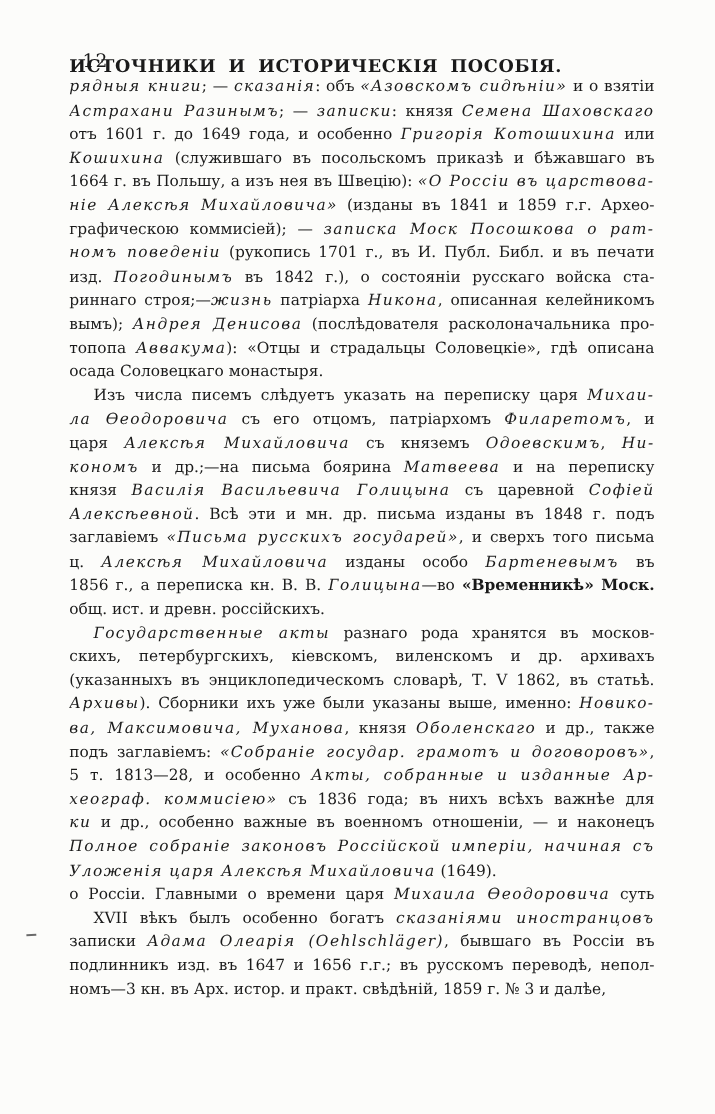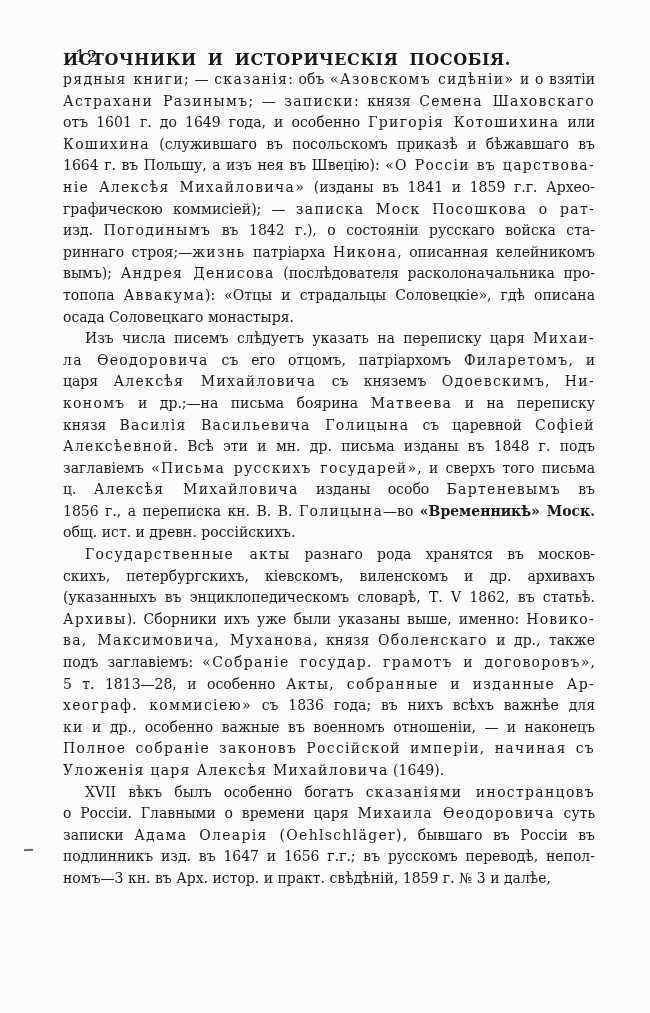--- a/index.html
+++ b/index.html
@@ -33,21 +33,21 @@
   }
   .line {
     height: 21.6px;
     overflow: hidden;
     text-align: justify;
     text-align-last: justify;
     -moz-text-align-last: justify;
   }
   .line.plast { text-align-last: left; -moz-text-align-last: left; }
   .line.indent { text-indent: 22px; }
-  .sp { letter-spacing: 1.3px; }
+  .sp { letter-spacing: 1.3px; font-style: italic; }
   .b  { font-weight: bold; margin-top: 40px; }
   .stray-mark {
     position: absolute; left: 24px; top: 849px;
     width: 9px; height: 2px; background: #6a6a6a;
     transform: rotate(-3deg);
   }
 </style>
 </head>
 <body style="background: rgb(252, 252, 250); color: rgb(26, 26, 26);">
 
@@ -57,20 +57,21 @@
 </div>
 
 <div class="text-block">
     <div class="line"><span class="sp">рядныя книги</span><span>; — </span><span class="sp">сказанія</span><span>: объ </span><span class="sp">«Азовскомъ сидѣніи»</span><span> и о взятіи</span></div>
     <div class="line"><span class="sp">Астрахани Разинымъ</span><span>; — </span><span class="sp">записки</span><span>: князя </span><span class="sp">Семена Шаховскаго</span></div>
     <div class="line"><span>отъ 1601 г. до 1649 года, и особенно </span><span class="sp">Григорія Котошихина</span><span> или</span></div>
     <div class="line"><span class="sp">Кошихина</span><span> (служившаго въ посольскомъ приказѣ и бѣжавшаго въ</span></div>
     <div class="line"><span>1664 г. въ Польшу, а изъ нея въ Швецію): </span><span class="sp">«О Россіи въ царствова-</span></div>
     <div class="line"><span class="sp">ніе Алексѣя Михайловича»</span><span> (изданы въ 1841 и 1859 г.г. Архео-</span></div>
     <div class="line"><span>графическою коммисіей); — </span><span class="sp">записка Моск Посошкова о рат-</span></div>
+    <div class="line"><span class="sp">номъ поведеніи</span><span> (рукопись 1701 г., въ И. Публ. Библ. и въ печати</span></div>
     <div class="line"><span>изд. </span><span class="sp">Погодинымъ</span><span> въ 1842 г.), о состояніи русскаго войска ста-</span></div>
     <div class="line"><span>риннаго строя;—</span><span class="sp">жизнь</span><span> патріарха </span><span class="sp">Никона</span><span>, описанная келейникомъ</span></div>
     <div class="line"><span>вымъ); </span><span class="sp">Андрея Денисова</span><span> (послѣдователя расколоначальника про-</span></div>
     <div class="line"><span>топопа </span><span class="sp">Аввакума</span><span>): «Отцы и страдальцы Соловецкіе», гдѣ описана</span></div>
     <div class="line plast"><span>осада Соловецкаго монастыря.</span></div>
     <div class="line indent"><span>Изъ числа писемъ слѣдуетъ указать на переписку царя </span><span class="sp">Михаи-</span></div>
     <div class="line"><span class="sp">ла Ѳеодоровича</span><span> съ его отцомъ, патріархомъ </span><span class="sp">Филаретомъ</span><span>, и</span></div>
     <div class="line"><span>царя </span><span class="sp">Алексѣя Михайловича</span><span> съ княземъ </span><span class="sp">Одоевскимъ</span><span>, </span><span class="sp">Ни-</span></div>
     <div class="line"><span class="sp">кономъ</span><span> и др.;—на письма боярина </span><span class="sp">Матвеева</span><span> и на переписку</span></div>
     <div class="line"><span>князя </span><span class="sp">Василія Васильевича Голицына</span><span> съ царевной </span><span class="sp">Софіей</span></div>
@@ -83,20 +84,20 @@
     <div class="line"><span>скихъ, петербургскихъ, кіевскомъ, виленскомъ и др. архивахъ</span></div>
     <div class="line"><span>(указанныхъ въ энциклопедическомъ словарѣ, Т. V 1862, въ статьѣ.</span></div>
     <div class="line"><span class="sp">Архивы</span><span>). Сборники ихъ уже были указаны выше, именно: </span><span class="sp">Новико-</span></div>
     <div class="line"><span class="sp">ва, Максимовича, Муханова</span><span>, князя </span><span class="sp">Оболенскаго</span><span> и др., также</span></div>
     <div class="line"><span>подъ заглавіемъ: </span><span class="sp">«Собраніе государ. грамотъ и договоровъ»</span><span>,</span></div>
     <div class="line"><span>5 т. 1813—28, и особенно </span><span class="sp">Акты, собранные и изданные Ар-</span></div>
     <div class="line"><span class="sp">хеограф. коммисіею»</span><span> съ 1836 года; въ нихъ всѣхъ важнѣе для</span></div>
     <div class="line"><span class="sp">ки</span><span> и др., особенно важные въ военномъ отношеніи, — и наконецъ</span></div>
     <div class="line"><span class="sp">Полное собраніе законовъ Россійской имперіи, начиная съ</span></div>
     <div class="line plast"><span class="sp">Уложенія царя Алексѣя Михайловича</span><span> (1649).</span></div>
+    <div class="line"><span>о Россіи. Главными о времени царя </span><span class="sp">Михаила Ѳеодоровича</span><span> суть</span></div>
     <div class="line indent"><span>XVII вѣкъ былъ особенно богатъ </span><span class="sp">сказаніями иностранцовъ</span></div>
-    <div class="line"><span>о Россіи. Главными о времени царя </span><span class="sp">Михаила Ѳеодоровича</span><span> суть</span></div>
     <div class="line"><span>записки </span><span class="sp">Адама Олеарія (Oehlschläger)</span><span>, бывшаго въ Россіи въ</span></div>
     <div class="line"><span>подлинникъ изд. въ 1647 и 1656 г.г.; въ русскомъ переводѣ, непол-</span></div>
     <div class="line plast"><span>номъ—3 кн. въ Арх. истор. и практ. свѣдѣній, 1859 г. № 3 и далѣе,</span></div>
   </div>
 
 <div class="stray-mark"></div>
 
 </body></html>

